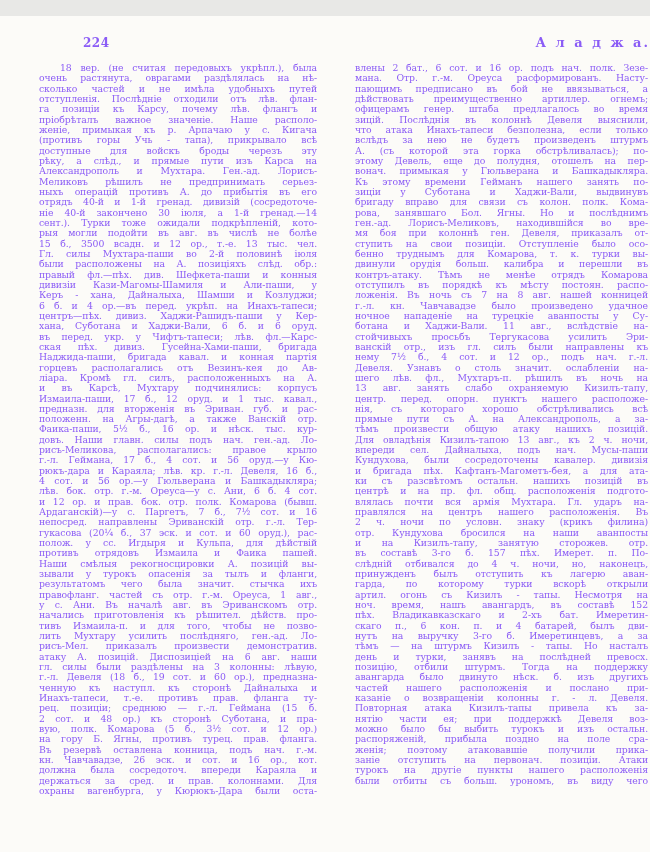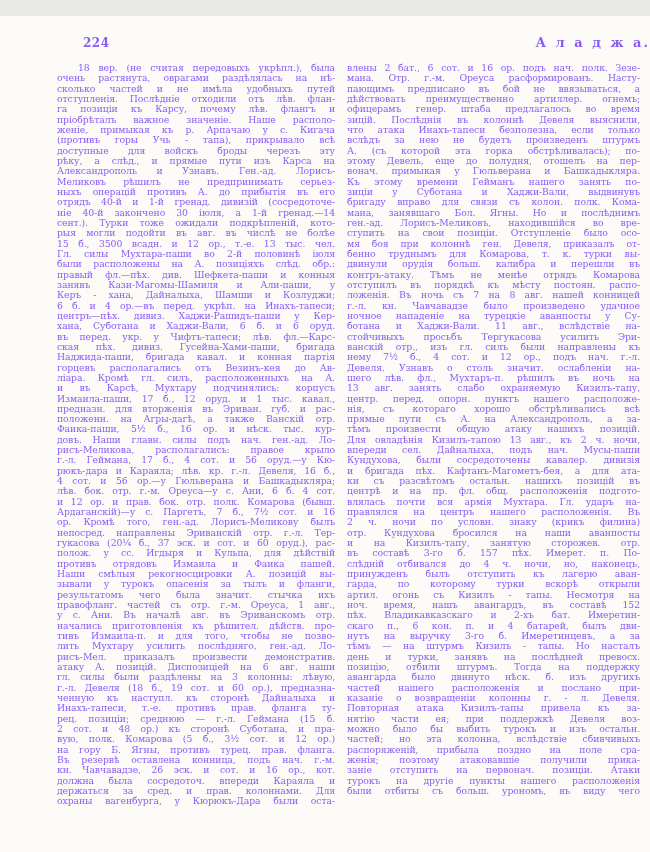--- a/index.html
+++ b/index.html
@@ -33,22 +33,22 @@
     text-align: right;
     font-size: 13px;
     font-weight: 700;
     letter-spacing: 2px;
     word-spacing: 1px;
   }
   .column {
     position: absolute;
     top: 47px;
   }
-  .col-left  { left: 57px;  width: 278px; }
-  .col-right { left: 347px; width: 293px; }
+  .col-left  { left: 39px;  width: 278px; }
+  .col-right { left: 355px; width: 293px; }
   .line {
     height: 10.33px;
     line-height: 10.33px;
     font-size: 9.3px;
     text-align: justify;
     text-align-last: justify;
     white-space: nowrap;
     overflow: hidden;
     letter-spacing: -0.1px;
   }
@@ -64,32 +64,32 @@
       <div class="line">18 вер. (не считая передовыхъ укрѣпл.), была</div>
       <div class="line">очень растянута, оврагами раздѣлялась на нѣ-</div>
       <div class="line">сколько частей и не имѣла удобныхъ путей</div>
       <div class="line">отступленія. Послѣдніе отходили отъ лѣв. флан-</div>
       <div class="line">га позиціи къ Карсу, почему лѣв. флангъ и</div>
       <div class="line">пріобрѣталъ важное значеніе. Наше располо-</div>
       <div class="line">женіе, примыкая къ р. Арпачаю у с. Кигача</div>
       <div class="line">(противъ горы Учь - тапа), прикрывало всѣ</div>
       <div class="line">доступные для войскъ броды черезъ эту</div>
       <div class="line">рѣку, а слѣд., и прямые пути изъ Карса на</div>
-      <div class="line">Александрополь и Узнавъ. Ген.-ад. Лорисъ-</div>
+      <div class="line">Александрополь и Мухтара. Ген.-ад. Лорисъ-</div>
       <div class="line">Меликовъ рѣшилъ не предпринимать серьез-</div>
       <div class="line">ныхъ операцій противъ А. до прибытія въ его</div>
       <div class="line">отрядъ 40-й и 1-й гренад. дивизій (сосредоточе-</div>
       <div class="line">ніе 40-й закончено 30 іюля, а 1-й гренад.—14</div>
       <div class="line">сент.). Турки тоже ожидали подкрѣпленій, кото-</div>
       <div class="line">рыя могли подойти въ авг. въ числѣ не болѣе</div>
       <div class="line">15 б., 3500 всадн. и 12 ор., т.-е. 13 тыс. чел.</div>
       <div class="line">Гл. силы Мухтара-паши во 2-й половинѣ іюля</div>
       <div class="line">были расположены на А. позиціяхъ слѣд. обр.:</div>
       <div class="line">правый фл.—пѣх. див. Шефкета-паши и конныя</div>
-      <div class="line">занявъ Кази-Магомы-Шамиля и Али-паши, у</div>
+      <div class="line">дивизіи Кази-Магомы-Шамиля и Али-паши, у</div>
       <div class="line">Керъ - хана, Дайналыха, Шамши и Козлуджи;</div>
       <div class="line">6 б. и 4 ор.—въ перед. укрѣп. на Инахъ-тапеси;</div>
       <div class="line">центръ—пѣх. дивиз. Хаджи-Рашидъ-паши у Кер-</div>
       <div class="line">хана, Суботана и Хаджи-Вали, 6 б. и 6 оруд.</div>
       <div class="line">въ перед. укр. у Чифтъ-тапеси; лѣв. фл.—Карс-</div>
       <div class="line">ская пѣх. дивиз. Гусейна-Хами-паши, бригада</div>
       <div class="line">Наджида-паши, бригада кавал. и конная партія</div>
       <div class="line">горцевъ располагались отъ Везинъ-кея до Ав-</div>
       <div class="line">ліара. Кромѣ гл. силъ, расположенныхъ на А.</div>
       <div class="line">и въ Карсѣ, Мухтару подчинялись: корпусъ</div>
@@ -98,21 +98,20 @@
       <div class="line">положенн. на Агры-дагѣ, а также Ванскій отр.</div>
       <div class="line">Фаика-паши, 5½ б., 16 ор. и нѣск. тыс. кур-</div>
       <div class="line">довъ. Наши главн. силы подъ нач. ген.-ад. Ло-</div>
       <div class="line">рисъ-Меликова, располагались: правое крыло</div>
       <div class="line">г.-л. Геймана, 17 б., 4 сот. и 56 оруд.—у Кю-</div>
       <div class="line">рюкъ-дара и Караяла; лѣв. кр. г.-л. Девеля, 16 б.,</div>
       <div class="line">4 сот. и 56 ор.—у Гюльверана и Башкадыкляра;</div>
       <div class="line">лѣв. бок. отр. г.-м. Ореуса—у с. Ани, 6 б. 4 сот.</div>
       <div class="line">и 12 ор. и прав. бок. отр. полк. Комарова (бывш.</div>
       <div class="line">Ардаганскій)—у с. Паргетъ, 7 б., 7½ сот. и 16</div>
-      <div class="line">ор. Кромѣ того, ген.-ад. Лорисъ-Меликову былъ</div>
       <div class="line">непосред. направлены Эриванскій отр. г.-л. Тер-</div>
       <div class="line">гукасова (20¼ б., 37 эск. и сот. и 60 оруд.), рас-</div>
       <div class="line">полож. у сс. Игдыря и Кульпа, для дѣйствій</div>
       <div class="line">противъ отрядовъ Измаила и Фаика пашей.</div>
       <div class="line">Наши смѣлыя рекогносцировки А. позицій вы-</div>
       <div class="line">зывали у турокъ опасенія за тылъ и фланги,</div>
       <div class="line">результатомъ чего была значит. стычка ихъ</div>
       <div class="line">правофланг. частей съ отр. г.-м. Ореуса, 1 авг.,</div>
       <div class="line">у с. Ани. Въ началѣ авг. въ Эриванскомъ отр.</div>
       <div class="line">начались приготовленія къ рѣшител. дѣйств. про-</div>
@@ -142,24 +141,24 @@
       <div class="line">офицерамъ генер. штаба предлагалось во время</div>
       <div class="line">зицій. Послѣднія въ колоннѣ Девеля выяснили,</div>
       <div class="line">что атака Инахъ-тапеси безполезна, если только</div>
       <div class="line">вслѣдъ за нею не будетъ произведенъ штурмъ</div>
       <div class="line">А. (съ которой эта горка обстрѣливалась); по-</div>
       <div class="line">этому Девель, еще до полудня, отошелъ на пер-</div>
       <div class="line">вонач. примыкая у Гюльверана и Башкадыкляра.</div>
       <div class="line">Къ этому времени Гейманъ нашего занять по-</div>
       <div class="line">зиціи у Суботана и Хаджи-Вали, выдвинувъ</div>
       <div class="line">бригаду вправо для связи съ колон. полк. Кома-</div>
-      <div class="line">мана, занявшаго Бол. Ягны. Но и послѣднимъ</div>
+      <div class="line">рова, занявшаго Бол. Ягны. Но и послѣднимъ</div>
       <div class="line">ген.-ад. Лорисъ-Меликовъ, находившійся во вре-</div>
+      <div class="line">мя боя при колоннѣ ген. Девеля, приказалъ от-</div>
       <div class="line">ступить на свои позиціи. Отступленіе было осо-</div>
-      <div class="line">мя боя при колоннѣ ген. Девеля, приказалъ от-</div>
       <div class="line">бенно труднымъ для Комарова, т. к. турки вы-</div>
       <div class="line">двинули орудія больш. калибра и перешли въ</div>
       <div class="line">контръ-атаку. Тѣмъ не менѣе отрядъ Комарова</div>
       <div class="line">отступилъ въ порядкѣ къ мѣсту постоян. распо-</div>
       <div class="line">ложенія. Въ ночь съ 7 на 8 авг. нашей конницей</div>
       <div class="line">г.-л. кн. Чавчавадзе было произведено удачное</div>
       <div class="line">ночное нападеніе на турецкіе аванпосты у Су-</div>
       <div class="line">ботана и Хаджи-Вали. 11 авг., вслѣдствіе на-</div>
       <div class="line">стойчивыхъ просьбъ Тергукасова усилить Эри-</div>
       <div class="line">ванскій отр., изъ гл. силъ были направлены къ</div>
@@ -193,20 +192,19 @@
       <div class="line">нутъ на выручку 3-го б. Имеретинцевъ, а за</div>
       <div class="line">тѣмъ — на штурмъ Кизилъ - тапы. Но насталъ</div>
       <div class="line">день и турки, занявъ на послѣдней превосх.</div>
       <div class="line">позицію, отбили штурмъ. Тогда на поддержку</div>
       <div class="line">авангарда было двинуто нѣск. б. изъ другихъ</div>
       <div class="line">частей нашего расположенія и послано при-</div>
       <div class="line">казаніе о возвращеніи колонны г. - л. Девеля.</div>
       <div class="line">Повторная атака Кизилъ-тапы привела къ за-</div>
       <div class="line">нятію части ея; при поддержкѣ Девеля воз-</div>
       <div class="line">можно было бы выбить турокъ и изъ остальн.</div>
-      <div class="line">частей; но эта колонна, вслѣдствіе сбивчивыхъ</div>
       <div class="line">распоряженій, прибыла поздно на поле сра-</div>
       <div class="line">женія; поэтому атаковавшіе получили прика-</div>
       <div class="line">заніе отступить на первонач. позиціи. Атаки</div>
       <div class="line">турокъ на другіе пункты нашего расположенія</div>
       <div class="line">были отбиты съ больш. урономъ, въ виду чего</div>
     </div>
 </div>
 
 </body></html>

